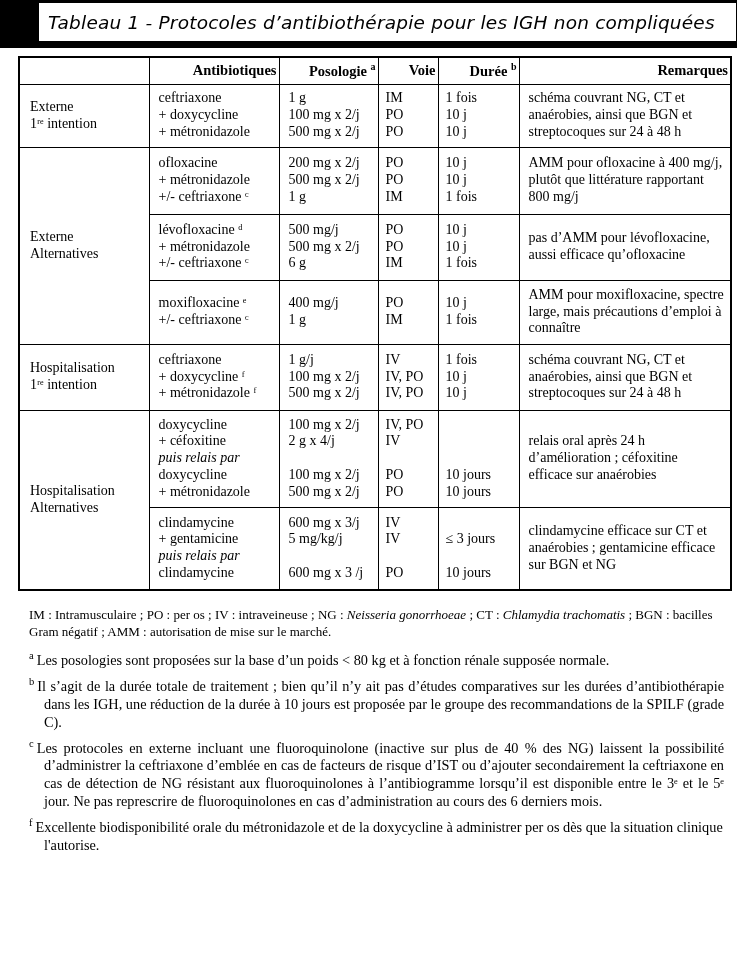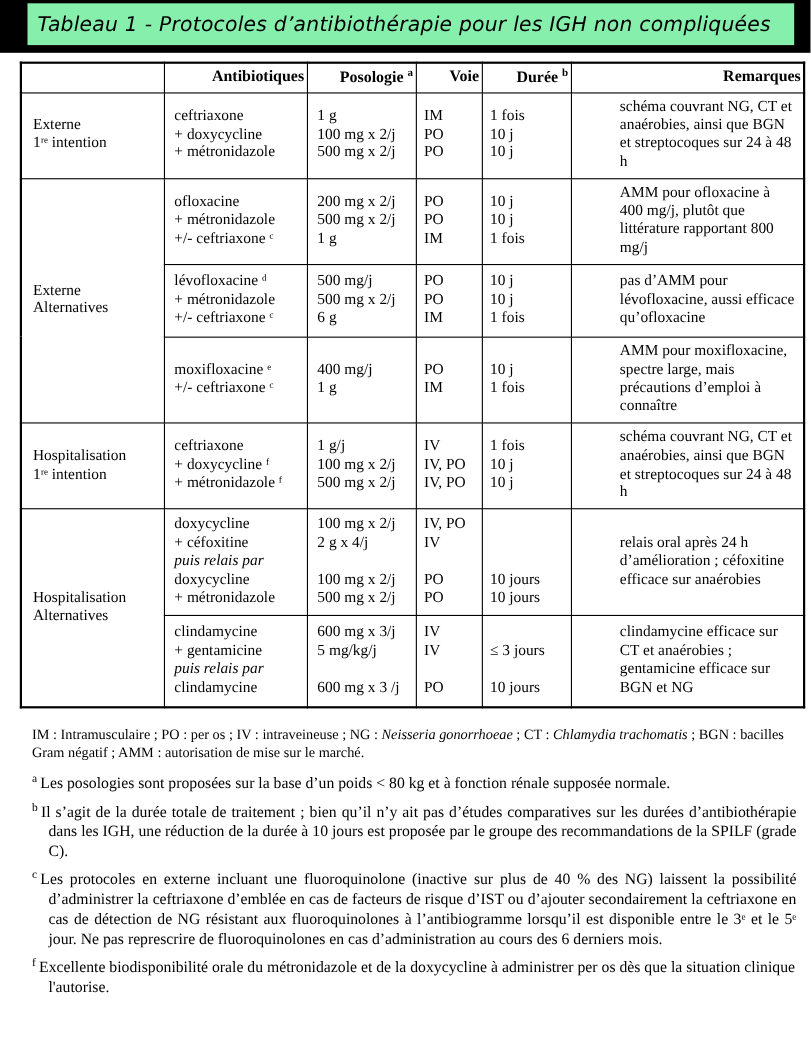--- a/index.html
+++ b/index.html
@@ -1,35 +1,35 @@
 <!DOCTYPE html>
 <html lang="fr"><head>
 <meta charset="utf-8">
 <style>
   * { margin:0; padding:0; box-sizing:border-box; }
   html,body { width:737px; height:955px; background:#fff; color:#000; overflow:hidden; }
   body { font-family:"Liberation Serif","DejaVu Serif",serif; position:relative; }
 
   
   .title-band { position:relative; width:737px; height:48px; background:#000; }
-  .title-box  { position:absolute; left:25px; top:3px; width:697px; height:38px;
-                background:#86efac; display:flex; align-items:center; padding-left:9px; }
+  .title-box  { position:absolute; left:39px; top:3px; width:697px; height:38px;
+                background:#ffffff; display:flex; align-items:center; padding-left:9px; }
   .title-text { font-family:"DejaVu Sans","Liberation Sans",sans-serif;
                 font-style:italic; font-size:18.5px; letter-spacing:.2px; white-space:nowrap; }
 
   
   table.protocols { border-collapse:collapse; table-layout:fixed;
                     margin:8px 0 0 18px; width:712px; border:2px solid #000; }
   .protocols th, .protocols td { border:1px solid #000; vertical-align:middle; }
   .protocols th { font-size:14.5px; font-weight:bold; text-align:right; height:27px; padding:2px; }
   .protocols th sup { font-size:10px; font-weight:bold; }
   .protocols td { font-size:14px; line-height:16.8px; padding:5px 4px 5px 9px; }
   td.c-label { padding-left:10px; }
   td.c-voie, td.c-duree { padding-left:7px; }
-  td.c-rem { padding-right:6px;padding-left:44px; }
+  td.c-rem { padding-right:6px; }
   .lines { white-space:pre-line; }
   .it { font-style:italic; }
   tr.r0 { height:63px; } tr.r1 { height:67px; } tr.r2 { height:66px; }
   tr.r3 { height:64px; } tr.r4 { height:66px; } tr.r5 { height:97px; }
   tr.r6 { height:83px; }
 
   
   .footnotes { margin:16px 13px 0 29px; }
   .abbr { font-size:13px; line-height:16.5px; margin-bottom:7px; }
   .fn { font-size:14.3px; line-height:18px; margin-bottom:4px;

